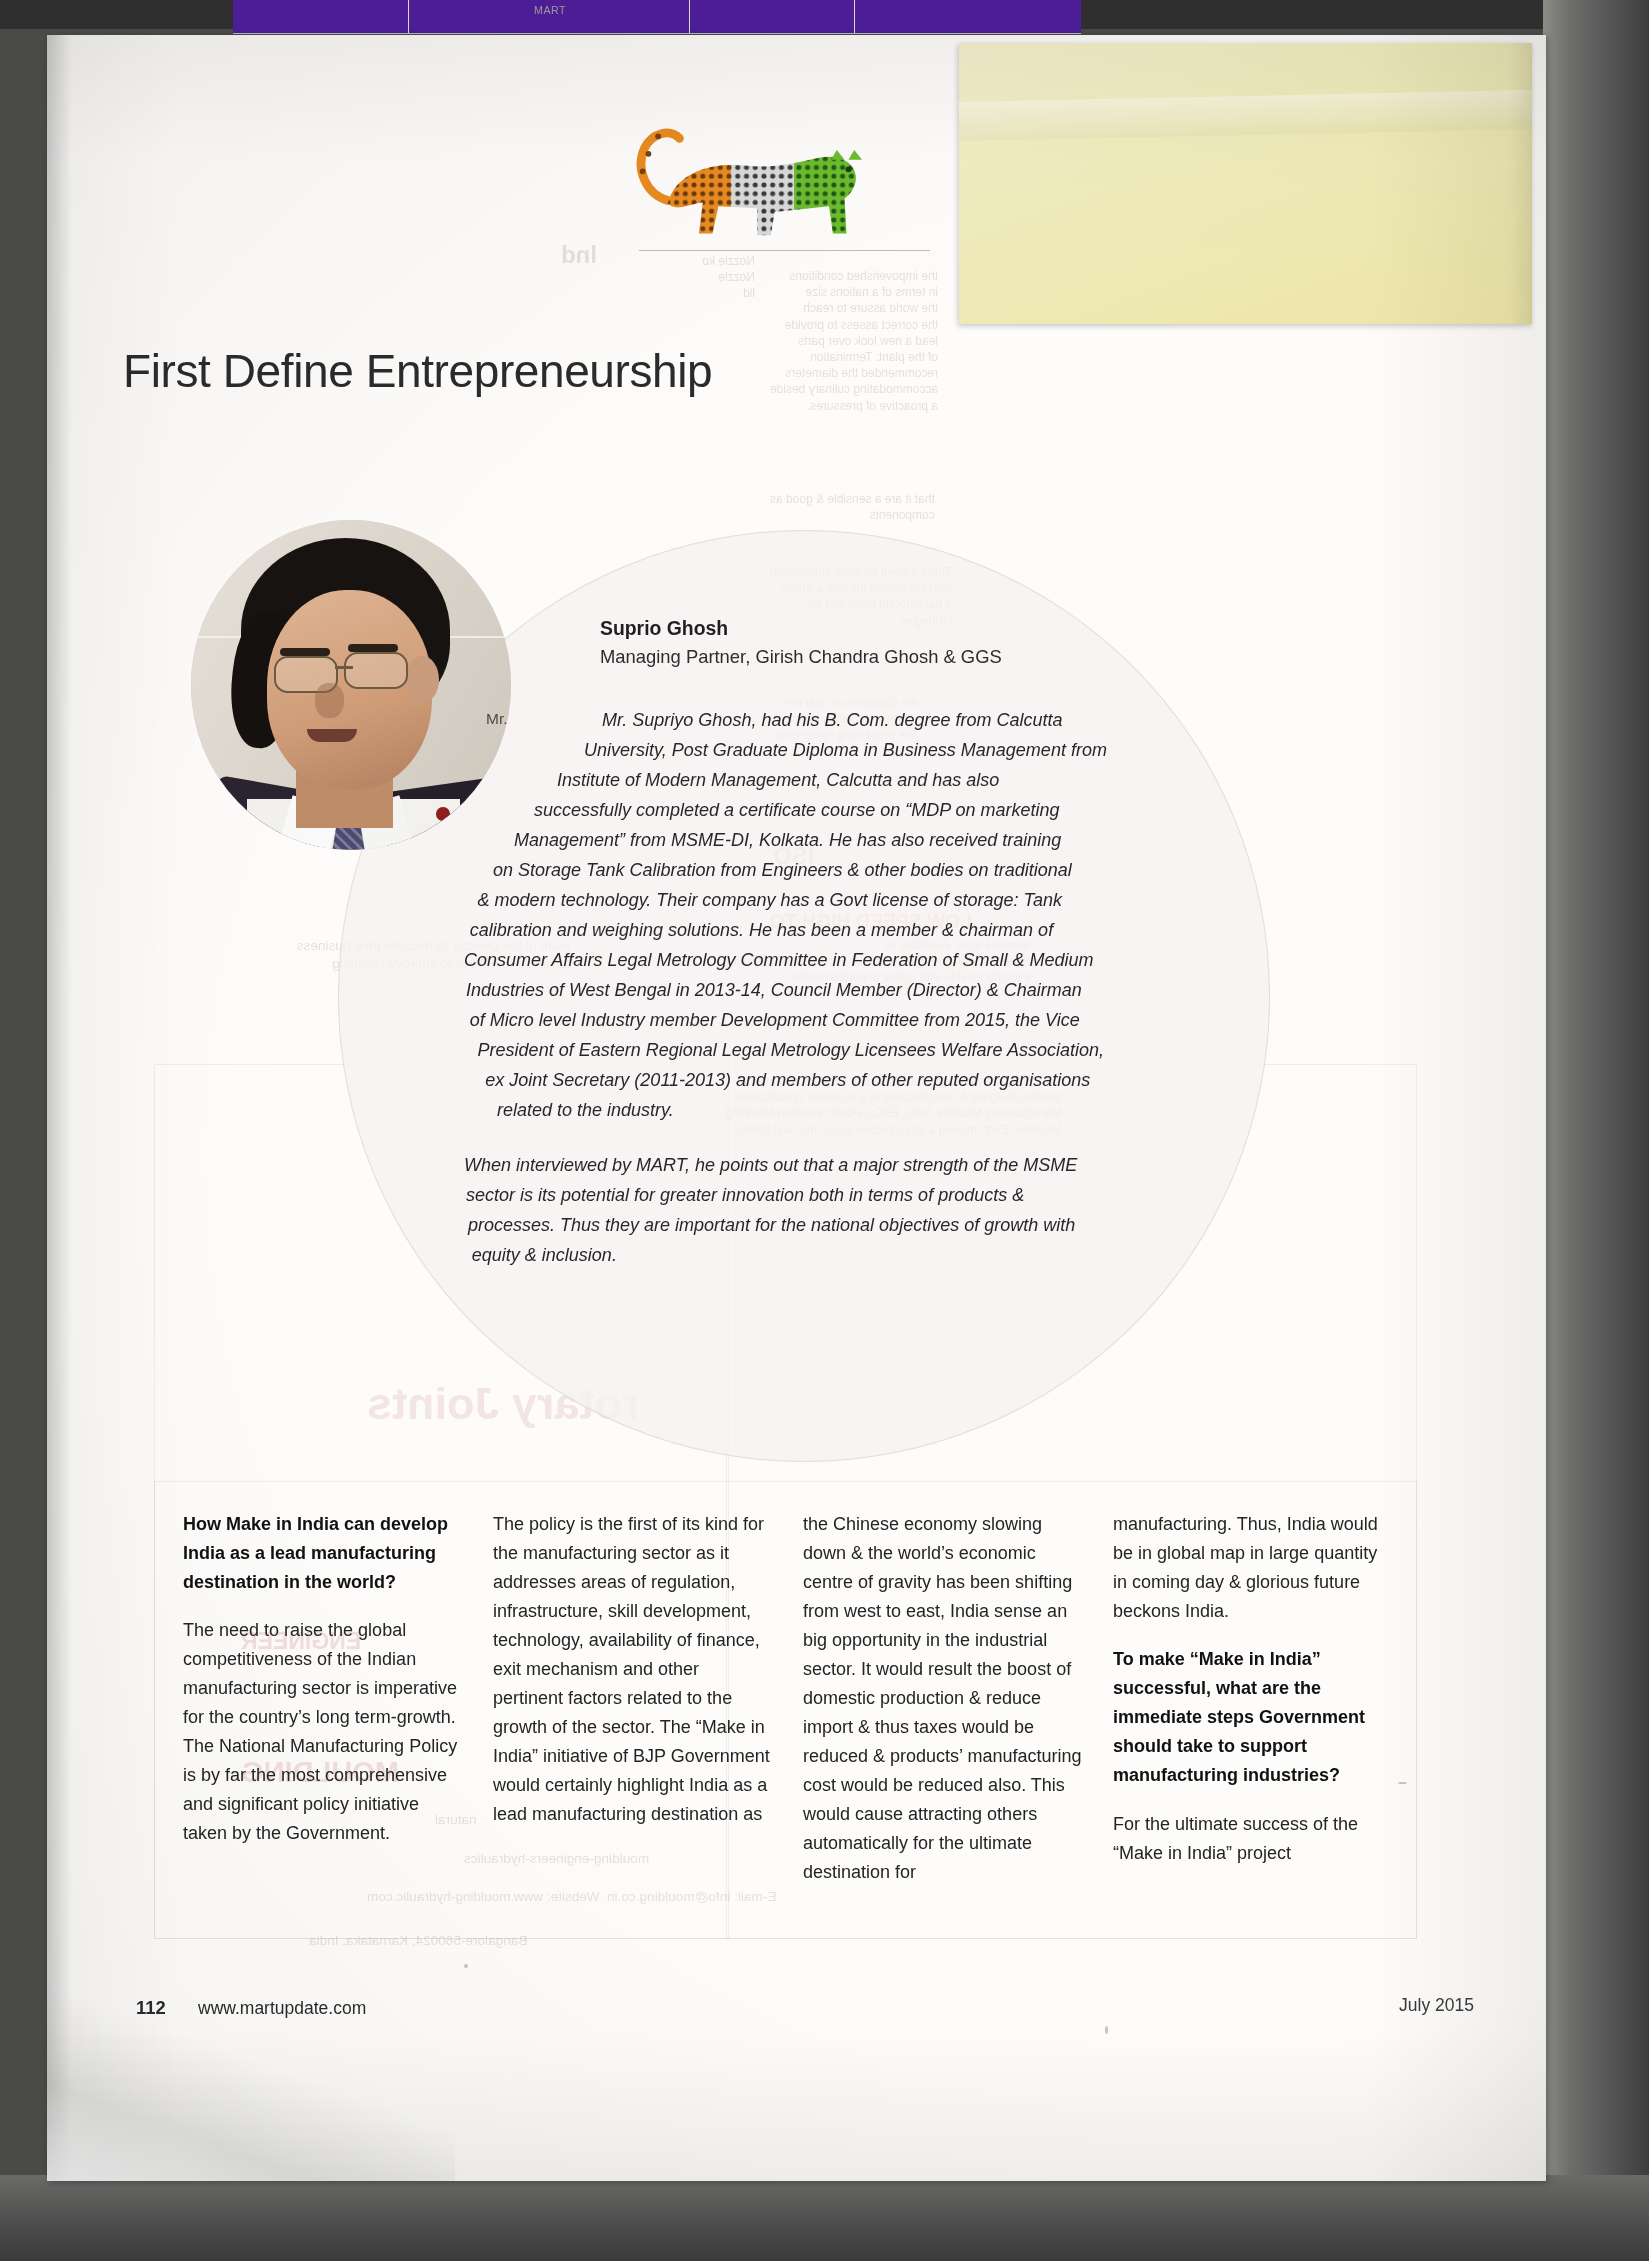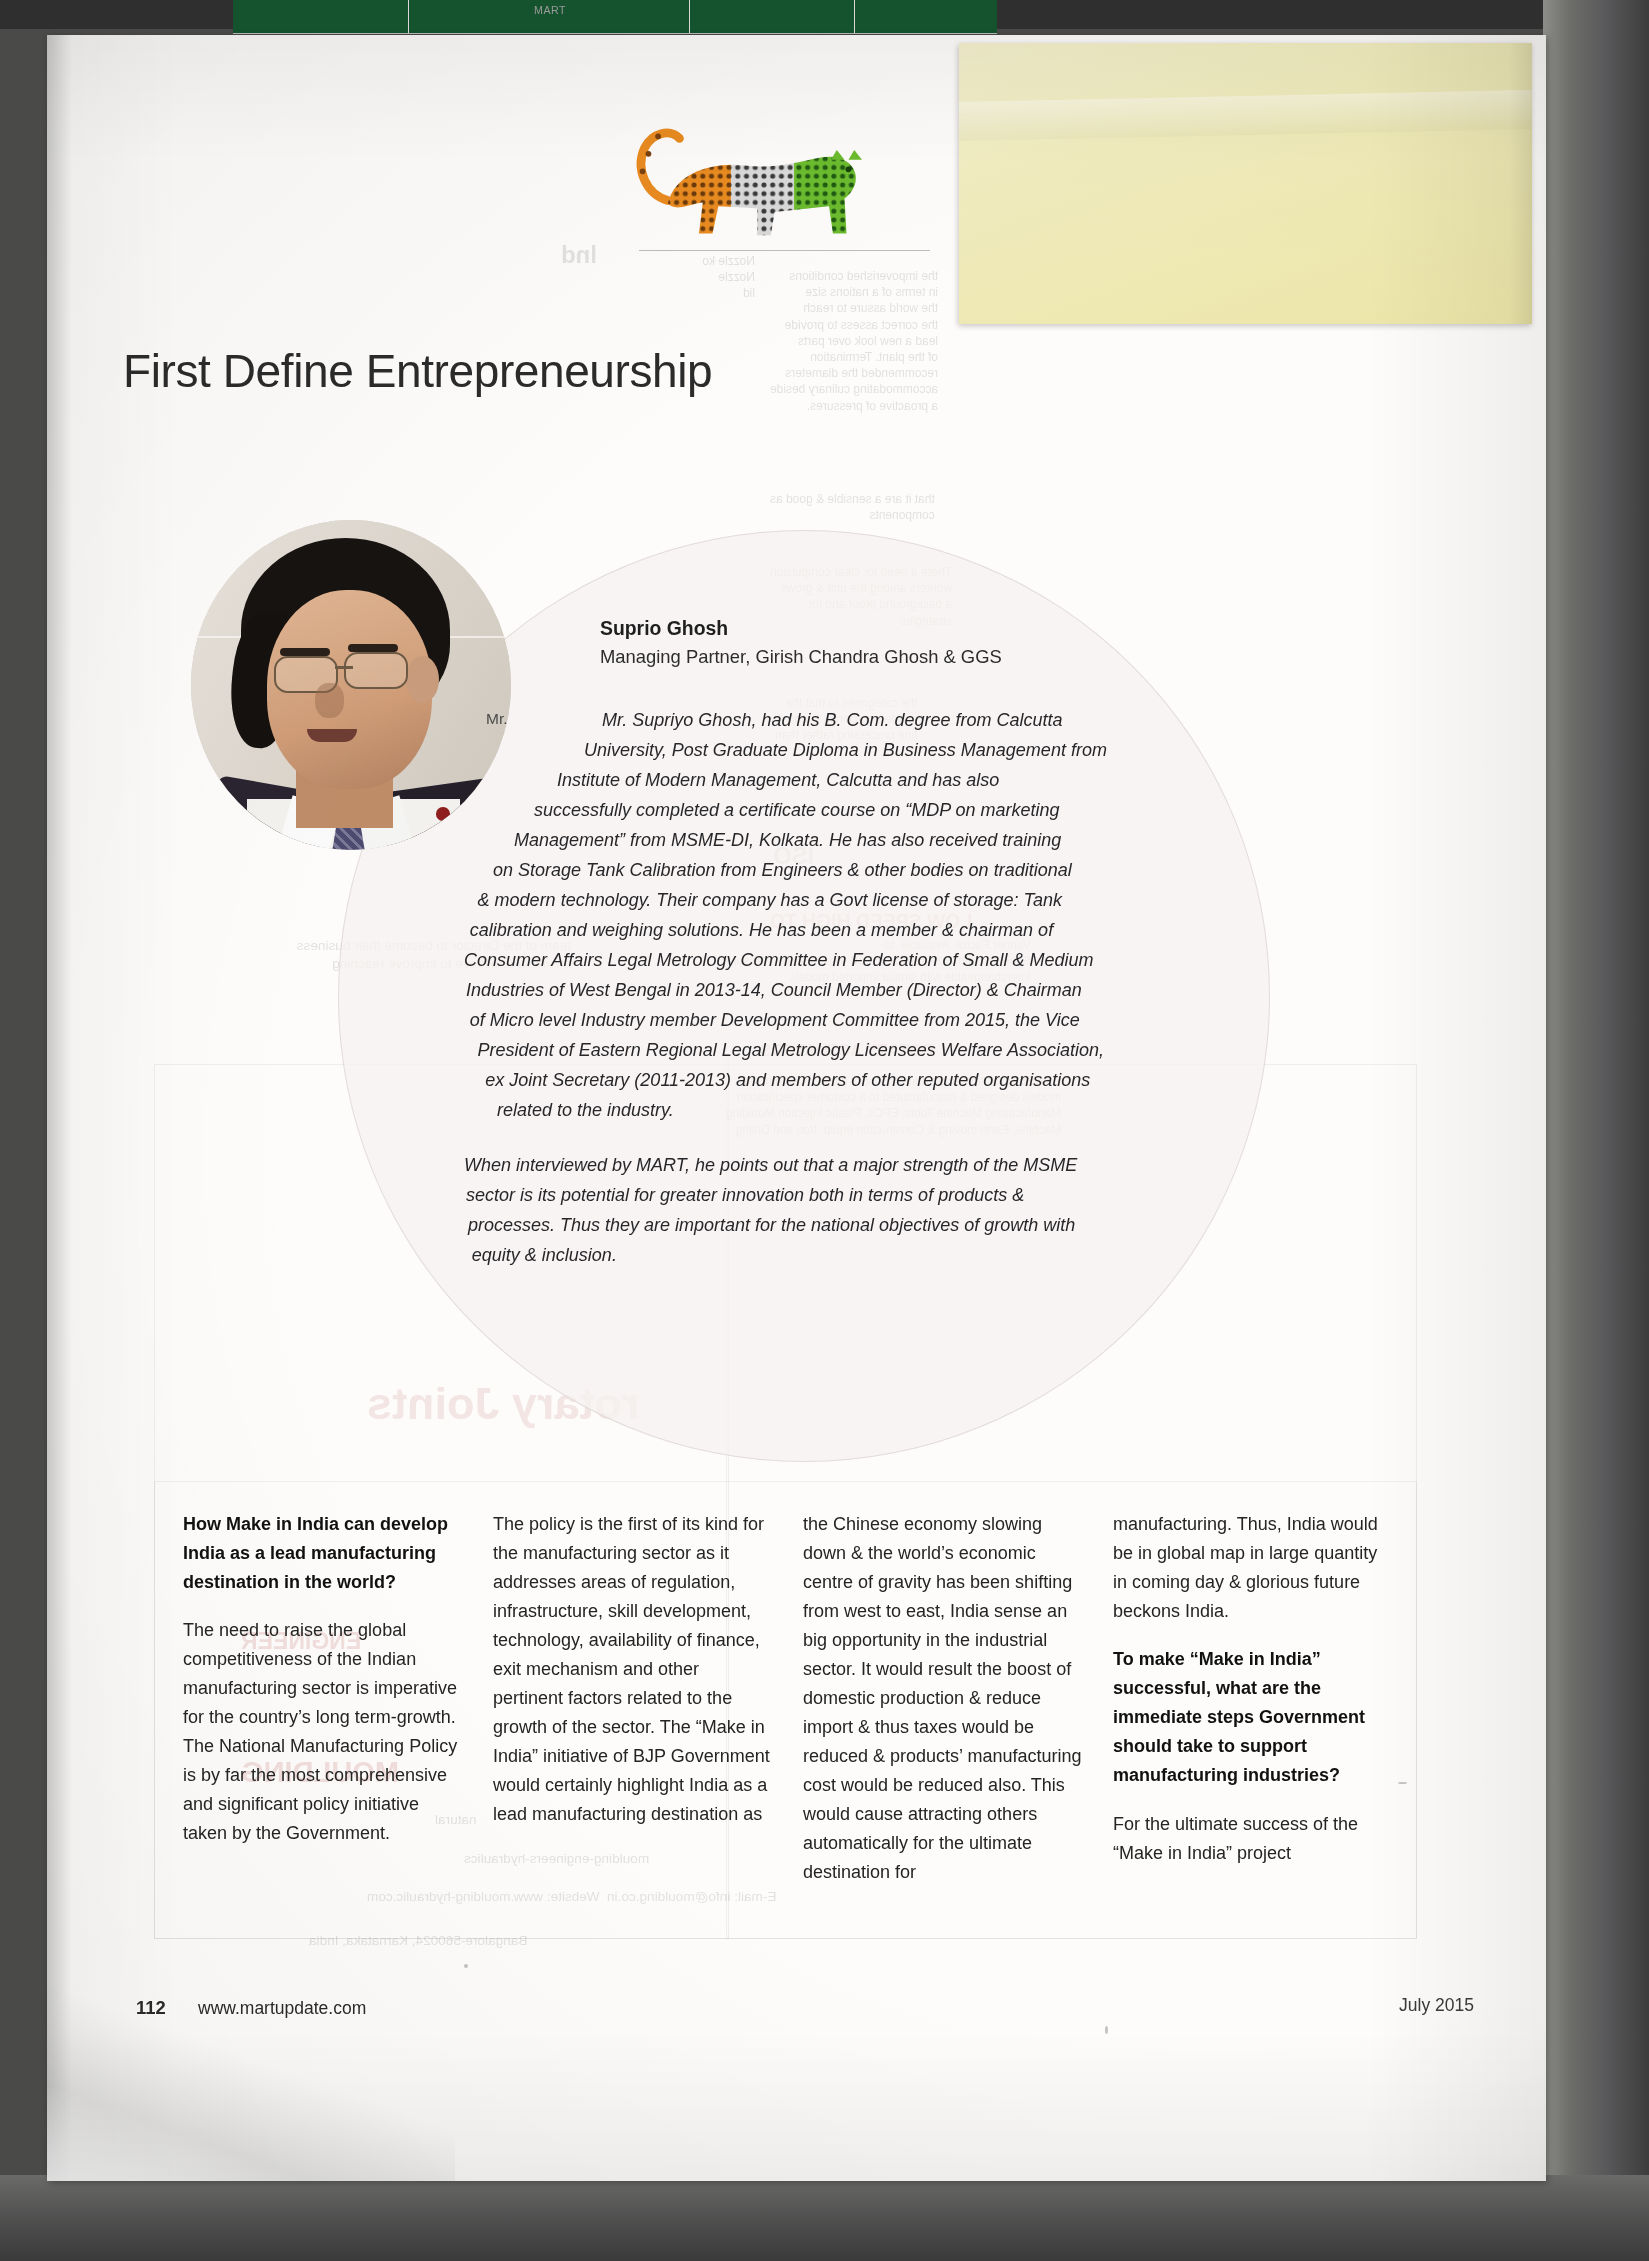--- a/index.html
+++ b/index.html
@@ -21,22 +21,22 @@
     inset: 0;
     background: #4a4a48;
   }
   .scan-bg-top {
     position: absolute;
     left: 0; top: 0; width: 1650px; height: 29px;
     background: #2f2f2f;
   }
   .scan-top-doc {
     position: absolute;
-    left: 233px; top: 0; width: 764px; height: 33px;
-    background: #14532d;
+    left: 233px; top: 0; width: 848px; height: 33px;
+    background: #4c1d95;
     border-bottom: 1px solid #bdbdbd;
   }
   .scan-top-doc .faint {
     position: absolute;
     left: 301px; top: 3.9px;
     font-size: 10.7px; color: #9a9a9a;
     letter-spacing: 0.5px;
   }
   .scan-top-doc .faint2 {
     position: absolute;

